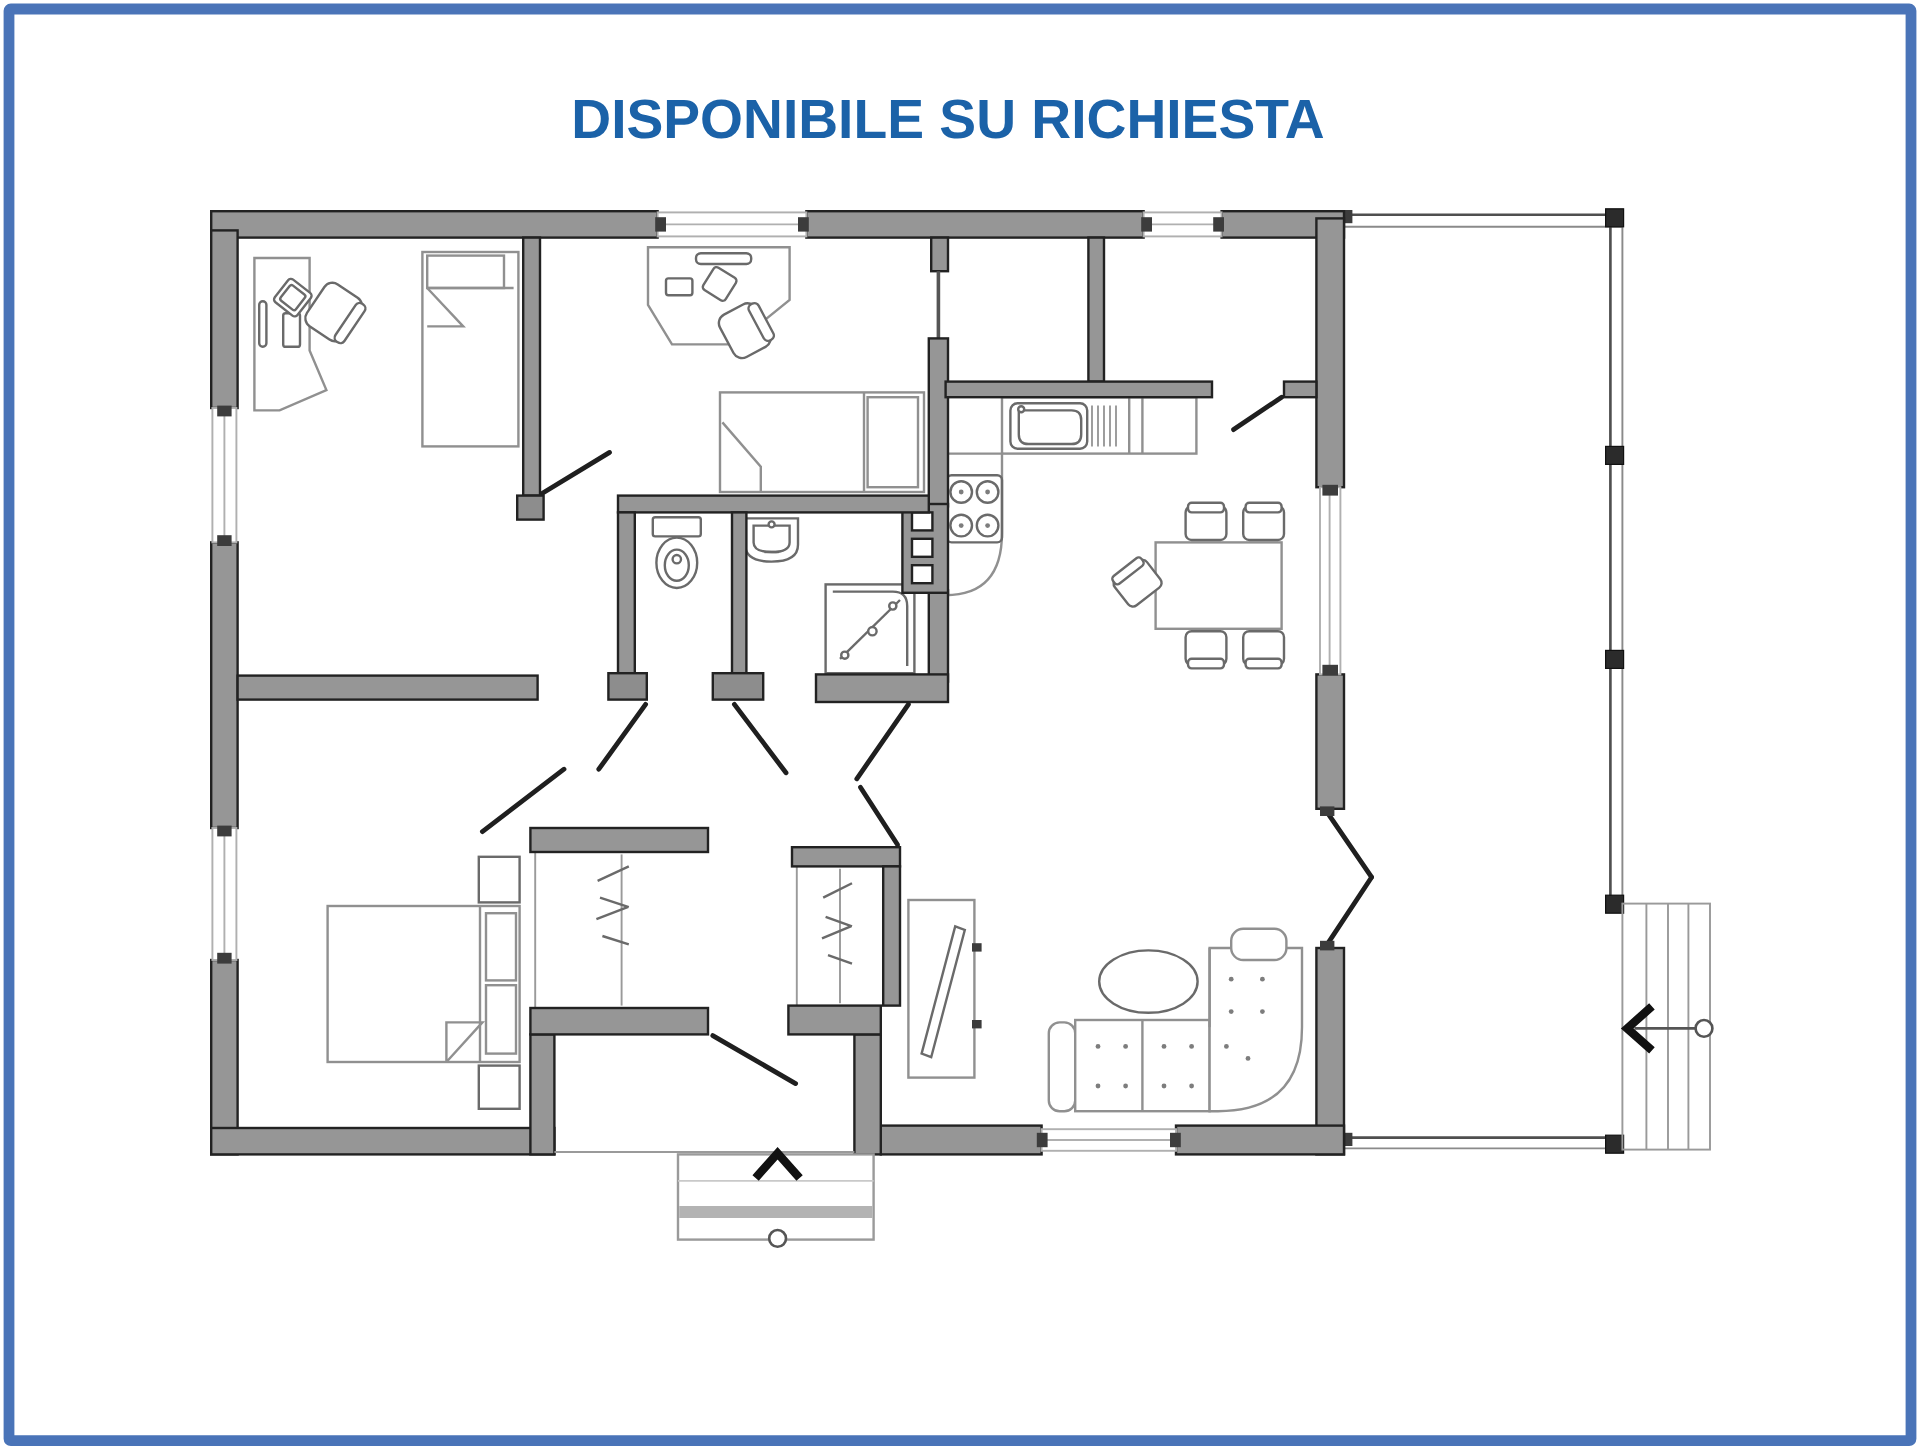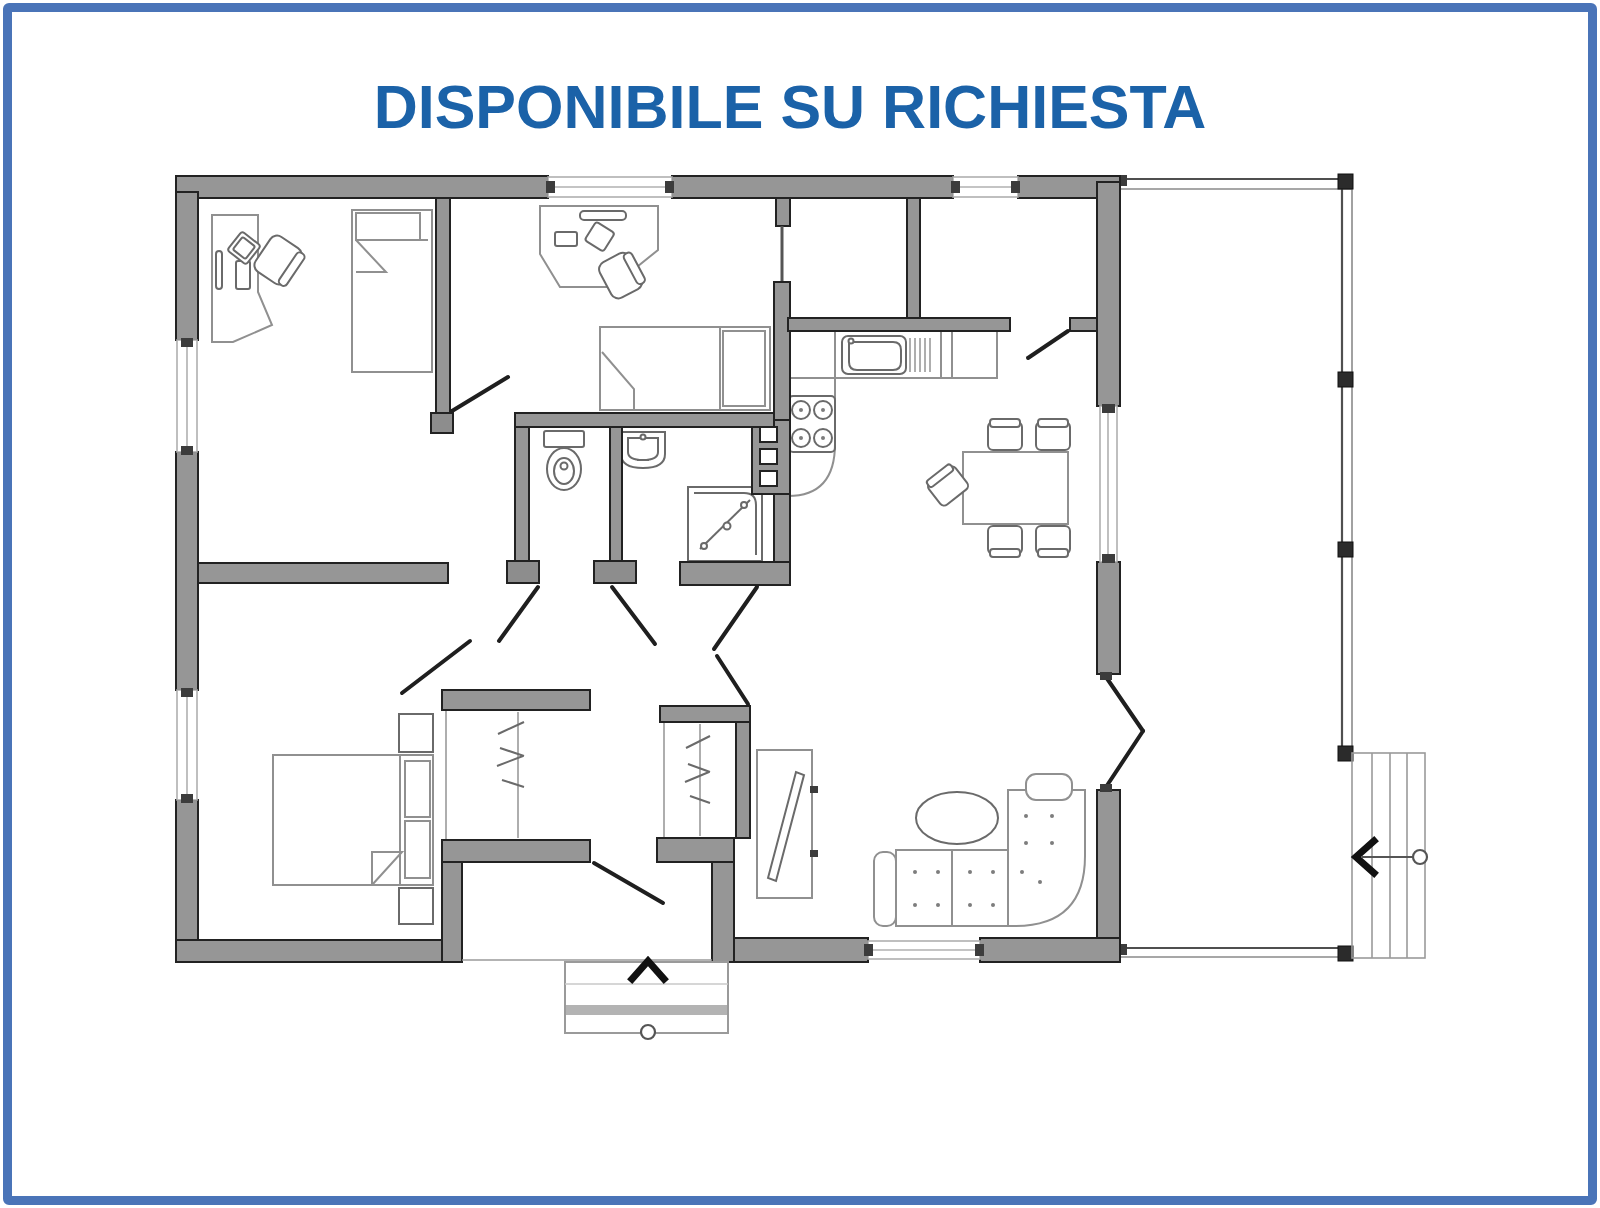--- a/index.html
+++ b/index.html
@@ -1,20 +1,20 @@
 <!DOCTYPE html>
 <html style="--border-color: #4a74b8; --page-bg: #ffffff; --title-color: #1b62a8; --wall-fill: #969696; --wall-stroke: #222222; --furniture-stroke: #909090; --fixture-stroke: #6a6a6a; --door-stroke: #1f1f1f; --window-line: #b0b0b0; --arrow: #111111;"><head>
 <meta charset="utf-8">
 <style>
   html,body{margin:0;padding:0;background:#fff;}
   .page{position:relative;width:1600px;height:1208px;background:var(--page-bg,#fff);overflow:hidden;
         font-family:"Liberation Sans", sans-serif;}
   .frame{position:absolute;left:3px;top:3px;right:3px;bottom:3px;border:9px solid var(--border-color,#4a74b8);border-radius:6px;pointer-events:none;}
   .title{position:absolute;left:0;top:72px;width:1580px;text-align:center;margin:0;
-         font-size:61px;font-weight:700;letter-spacing:0px;color:var(--title-color,#1b62a8);}
+         font-size:46px;font-weight:700;letter-spacing:0px;color:var(--title-color,#1b62a8);}
   svg{position:absolute;left:0;top:0;}
   .w{fill:var(--wall-fill,#969696);stroke:var(--wall-stroke,#222);stroke-width:2;}
   .cap{fill:#8d8d8d;stroke:var(--wall-stroke,#222);stroke-width:2;}
   .f{fill:#fff;stroke:var(--furniture-stroke,#909090);stroke-width:2;}
   .fn{fill:none;stroke:var(--furniture-stroke,#909090);stroke-width:2;}
   .fx{fill:#fff;stroke:var(--fixture-stroke,#6a6a6a);stroke-width:2;}
   .fxn{fill:none;stroke:var(--fixture-stroke,#6a6a6a);stroke-width:2;}
   .t{stroke:#9a9a9a;stroke-width:1.6;fill:none;}
   .lt{stroke:#c9c9c9;stroke-width:1.4;fill:none;}
   .d{stroke:var(--door-stroke,#1f1f1f);stroke-width:4;fill:none;stroke-linecap:round;}

